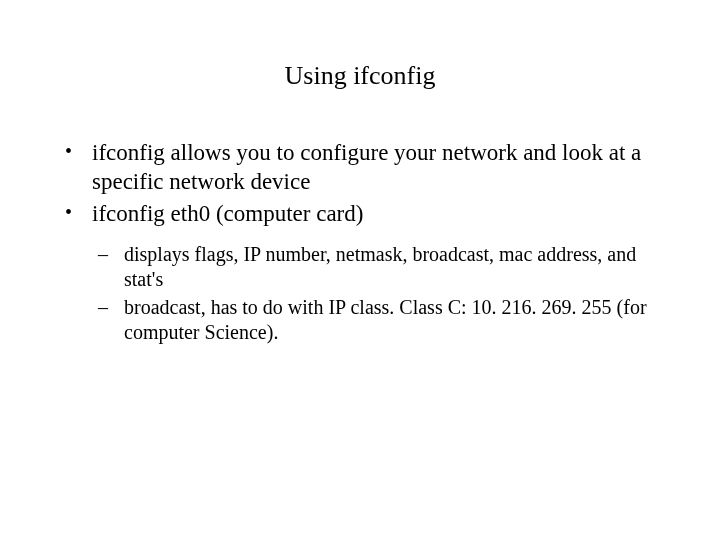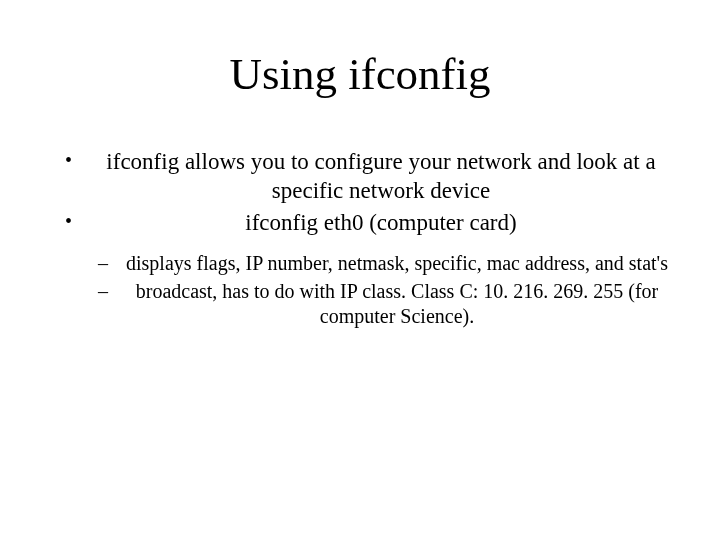--- a/index.html
+++ b/index.html
@@ -1,28 +1,28 @@
 <!DOCTYPE html>
 <html><head>
   <meta charset="utf-8">
   <style>
-    * { margin: 0; padding: 0; box-sizing: border-box; text-align: center; }
+    * { margin: 0; padding: 0; box-sizing: border-box; }
     body {
       width: 720px;
       height: 540px;
       background: #ffffff;
       font-family: "Times New Roman", Times, serif;
       color: #000000;
       padding: 40px 50px;
     }
     .title {
       text-align: center;
-      font-size: 45px;
+      font-size: 26px;
       font-weight: normal;
-      margin-top: 8px;
+      margin-top: 21px;
       margin-bottom: 48px;
     }
     .bullets-level1 {
       list-style: none;
       padding-left: 0;
     }
     .bullets-level1 > li {
       font-size: 23px;
       line-height: 1.25;
       margin-bottom: 3px;
@@ -59,15 +59,15 @@
 <body>
 
 <h1 class="title">Using ifconfig</h1>
 
 <ul class="bullets-level1">
   <li>ifconfig allows you to configure your network and look at a specific network device</li>
   <li>ifconfig eth0 (computer card)</li>
 </ul>
 
 <ul class="bullets-level2">
-  <li>displays flags, IP number, netmask, specific, mac address, and stat's</li>
+  <li>displays flags, IP number, netmask, broadcast, mac address, and stat's</li>
   <li>broadcast, has to do with IP class. Class C: 10. 216. 269. 255 (for computer Science).</li>
 </ul>
 
 </body></html>

